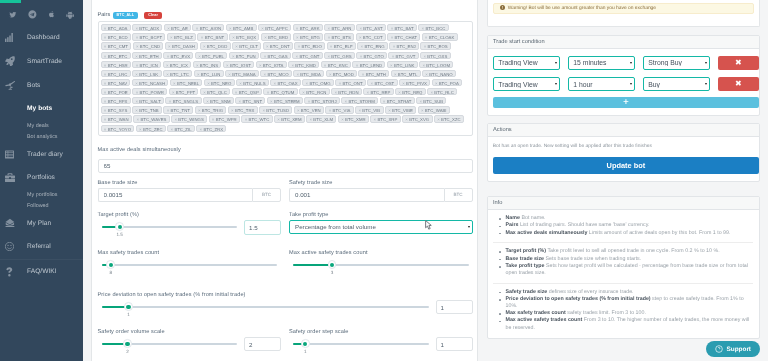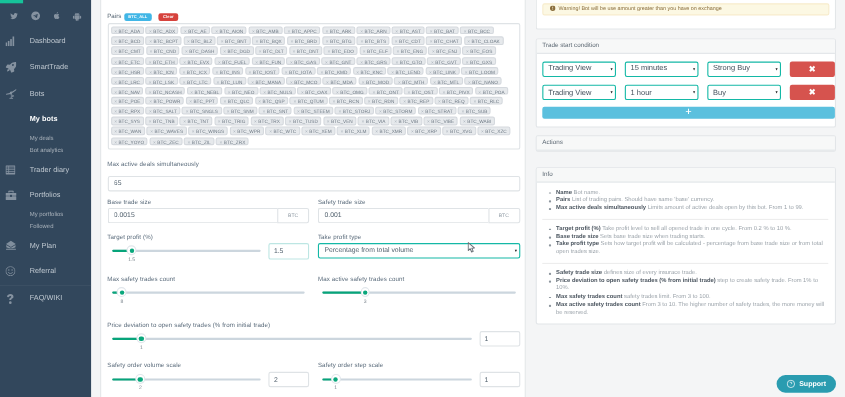--- a/index.html
+++ b/index.html
@@ -389,20 +389,24 @@
                 <button class="xbtn">
                   <span>✖</span>
                 </button>
               </div>
               <button class="addbtn">+</button>
             </div>
         </div>
 
         <div class="panel" style="margin-bottom:14.1px">
           <div class="panel-head">Actions</div>
+          <div class="panel-body tight">
+            <div class="actions-text">Bot has an open trade. New setting will be applied after this trade finishes</div>
+            <button class="update-btn">Update bot</button>
+          </div>
         </div>
 
         <div class="panel">
           <div class="panel-head">Info</div>
           <div class="panel-body" id="infobody" style="padding:5.4px 6px 6px 5px">
               <ul class="infolist">
                 <li><b>Name</b><span> Bot name.</span></li>
                 <li><b>Pairs</b><span> List of trading pairs. Should have same 'base' currency.</span></li>
                 <li><b>Max active deals simultaneously</b><span> Limits amount of active deals open by this bot. From 1 to 99.</span></li>
               </ul>

